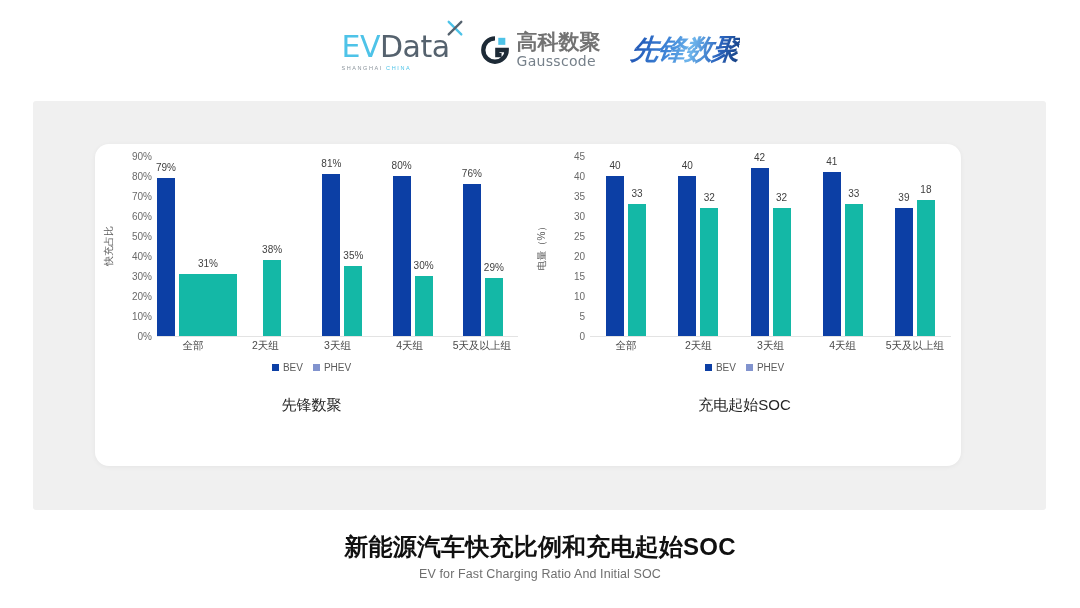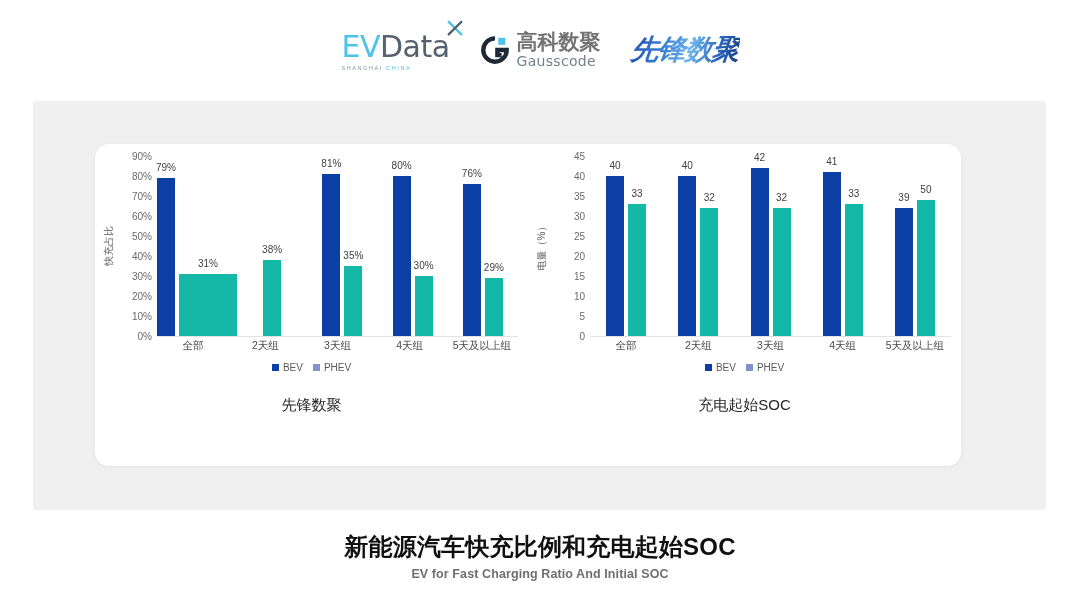--- a/index.html
+++ b/index.html
@@ -256,21 +256,20 @@
     font-weight: 700;
     color: #101010;
     letter-spacing: 0.2px;
     line-height: 1.15;
   }
   #sub-title {
     margin-top: 6px;
     font-size: 12.5px;
     color: #6f6f6f;
     letter-spacing: 0.1px;
-    font-weight: bold;
   }
 </style>
 </head>
 <body>
 
 <div id="logo-bar">
 
   <div class="logo-block" id="logo-evdata">
     <div class="evdata-row">
       <span class="ev-part">EV</span>
@@ -431,21 +430,21 @@
               </div>
               <div class="bar phev" style="height: 132px;">
                 <span class="bar-label">33</span>
               </div>
             </div>
             <div class="group">
               <div class="bar bev" style="height: 128px;">
                 <span class="bar-label">39</span>
               </div>
               <div class="bar phev" style="height: 136px;">
-                <span class="bar-label">50</span>
+                <span class="bar-label">18</span>
               </div>
             </div>
           </div>
           <div class="x-labels">
             <div class="x-label">全部</div>
             <div class="x-label">2天组</div>
             <div class="x-label">3天组</div>
             <div class="x-label">4天组</div>
             <div class="x-label">5天及以上组</div>
           </div>

